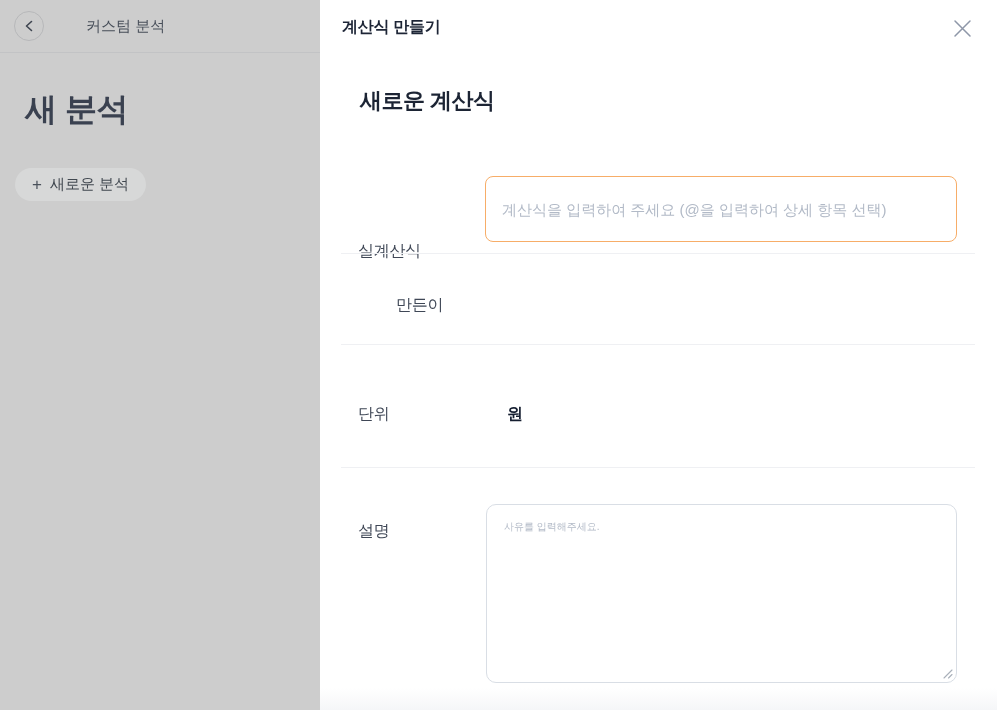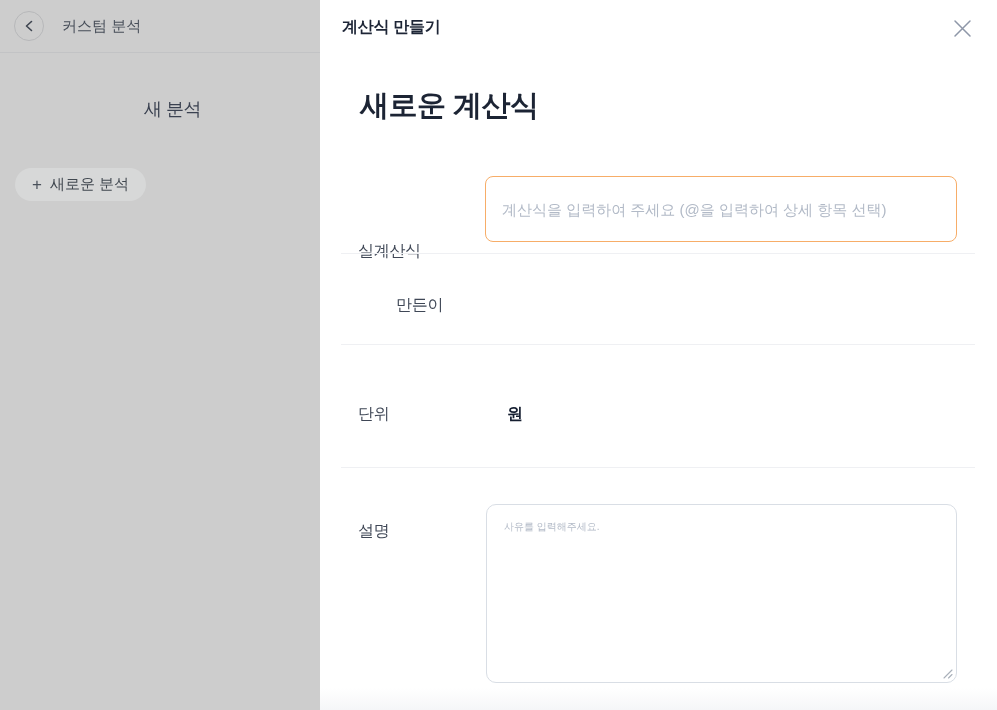--- a/index.html
+++ b/index.html
@@ -2,32 +2,32 @@
 <html><head>
 <meta charset="utf-8">
 <style>
   * { margin:0; padding:0; box-sizing:border-box; }
   html,body { width:997px; height:710px; overflow:hidden; }
   body { font-family:"Liberation Sans","DejaVu Sans",sans-serif; }
   .app { display:flex; width:997px; height:710px; }
 
   
   .sidebar { width:320px; height:710px; background:#CDCDCD; flex-shrink:0; }
-  .sidebar-top { height:53px; border-bottom:1px solid #C2C3C5; display:flex; align-items:center; padding-left:14px; }
+  .sidebar-top { height:53px; border-bottom:1px solid #C2C3C5; display:flex; align-items:center; padding-left:14px;gap:24px; }
   .back-btn { width:30px; height:30px; border-radius:50%; border:1px solid #B7B8BA; background:transparent; display:flex; align-items:center; justify-content:center; cursor:pointer; flex-shrink:0; }
   .sidebar-top-title { margin-left:18px; font-size:15px; font-weight:500; color:#474E59; }
-  .sidebar-heading { margin:40px 0 0 25px; font-size:18px; line-height:33px; font-weight:400; color:#3A4150; letter-spacing:-0.5px;text-align:center; }
+  .sidebar-heading { margin:40px 0 0 25px; font-size:32px; line-height:33px; font-weight:700; color:#3A4150; letter-spacing:-0.5px; }
   .pill { margin:42px 0 0 15px; height:33px; border:none; border-radius:17px; background:#D7D8D8; padding:0 17px; display:inline-flex; align-items:center; gap:8px; font-size:15px; color:#40474F; cursor:pointer; font-family:inherit; }
   .pill .plus { font-size:17px; line-height:1; color:#4A515B; }
 
   
   .panel { flex:1; background:#FFFFFF; position:relative; height:710px; }
   .panel-header-title { position:absolute; left:22px; top:17px; font-size:16px; font-weight:700; color:#1D2536; letter-spacing:-0.3px; }
   .close-btn { position:absolute; right:23px; top:16px; width:24px; height:24px; background:none; border:none; cursor:pointer; padding:0; display:flex; align-items:center; justify-content:center; }
-  .form-title { position:absolute; left:40px; top:86px; font-size:29px; font-weight:700; color:#1C2434; letter-spacing:-0.5px; }
+  .form-title { position:absolute; left:40px; top:86px; font-size:22px; font-weight:700; color:#1C2434; letter-spacing:-0.5px; }
 
   .field-label { position:absolute; left:38px; font-size:16px; line-height:20px; color:#3F4756; letter-spacing:-0.3px; }
   .label-formula { top:193px;margin-top:48px; }
   .label-creator { top:295px;margin-left:38px; }
   .label-unit    { top:404px;text-align:right; }
   .label-desc    { top:521px; }
 
   .formula-input { position:absolute; left:165px; top:176px; width:472px; height:66px; border:1.5px solid #F7AD68; border-radius:8px; padding:0 16px; font-size:15px; color:#1D2536; outline:none; background:#FFFFFF; font-family:inherit; }
   .formula-input::placeholder { color:#B2BAC7; opacity:1; }
 

